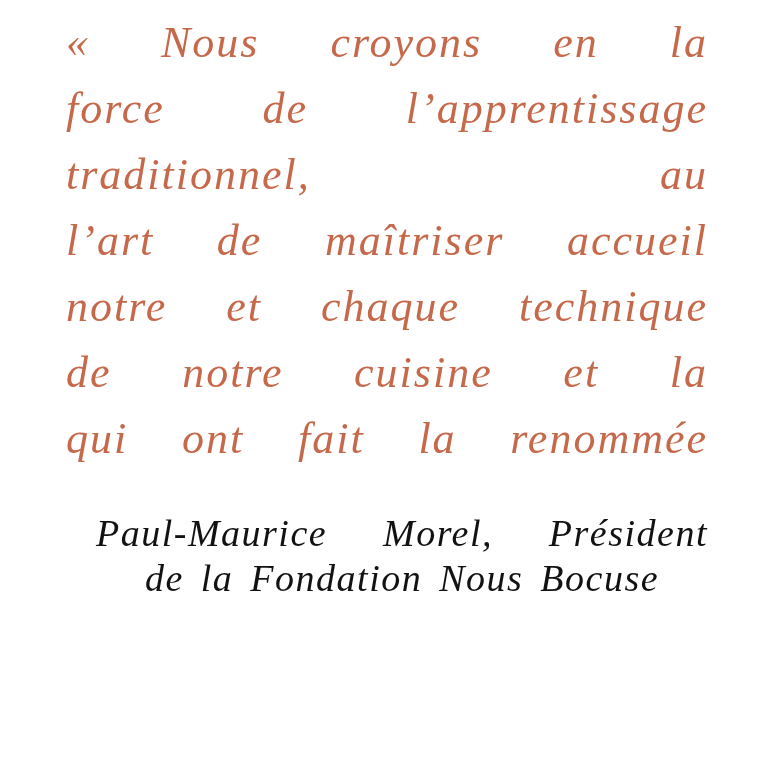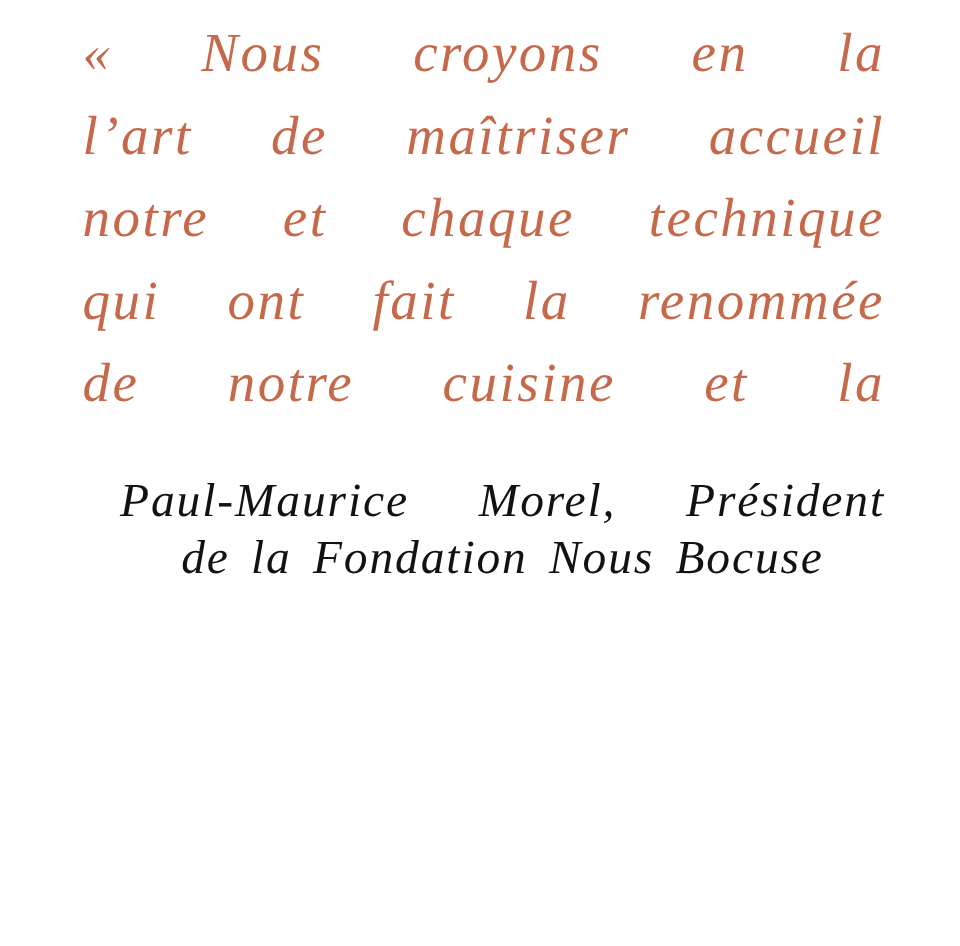--- a/index.html
+++ b/index.html
@@ -50,23 +50,25 @@
   .attr-line.last-line {
     text-align-last: center;
   }
 </style>
 </head>
 <body>
 
 <div class="quote-section">
   <blockquote class="quote-text" style="color: rgb(198, 105, 75);">
       <div class="quote-line">« Nous croyons en la</div>
+      <div class="quote-line">force de l’apprentissage</div>
+      <div class="quote-line">traditionnel, au</div>
       <div class="quote-line">l’art de maîtriser accueil</div>
       <div class="quote-line">notre et chaque technique</div>
+      <div class="quote-line">de notre cuisine et la</div>
       <div class="quote-line">qui ont fait la renommée</div>
-      <div class="quote-line">de notre cuisine et la</div>
     </blockquote>
 
   <div class="attribution" style="color: rgb(18, 18, 18); margin-top: 39px;">
       <div class="attr-line">Paul-Maurice Morel, Président</div>
       <div class="attr-line last-line">de la Fondation Nous Bocuse</div>
     </div>
 </div>
 
 </body></html>

